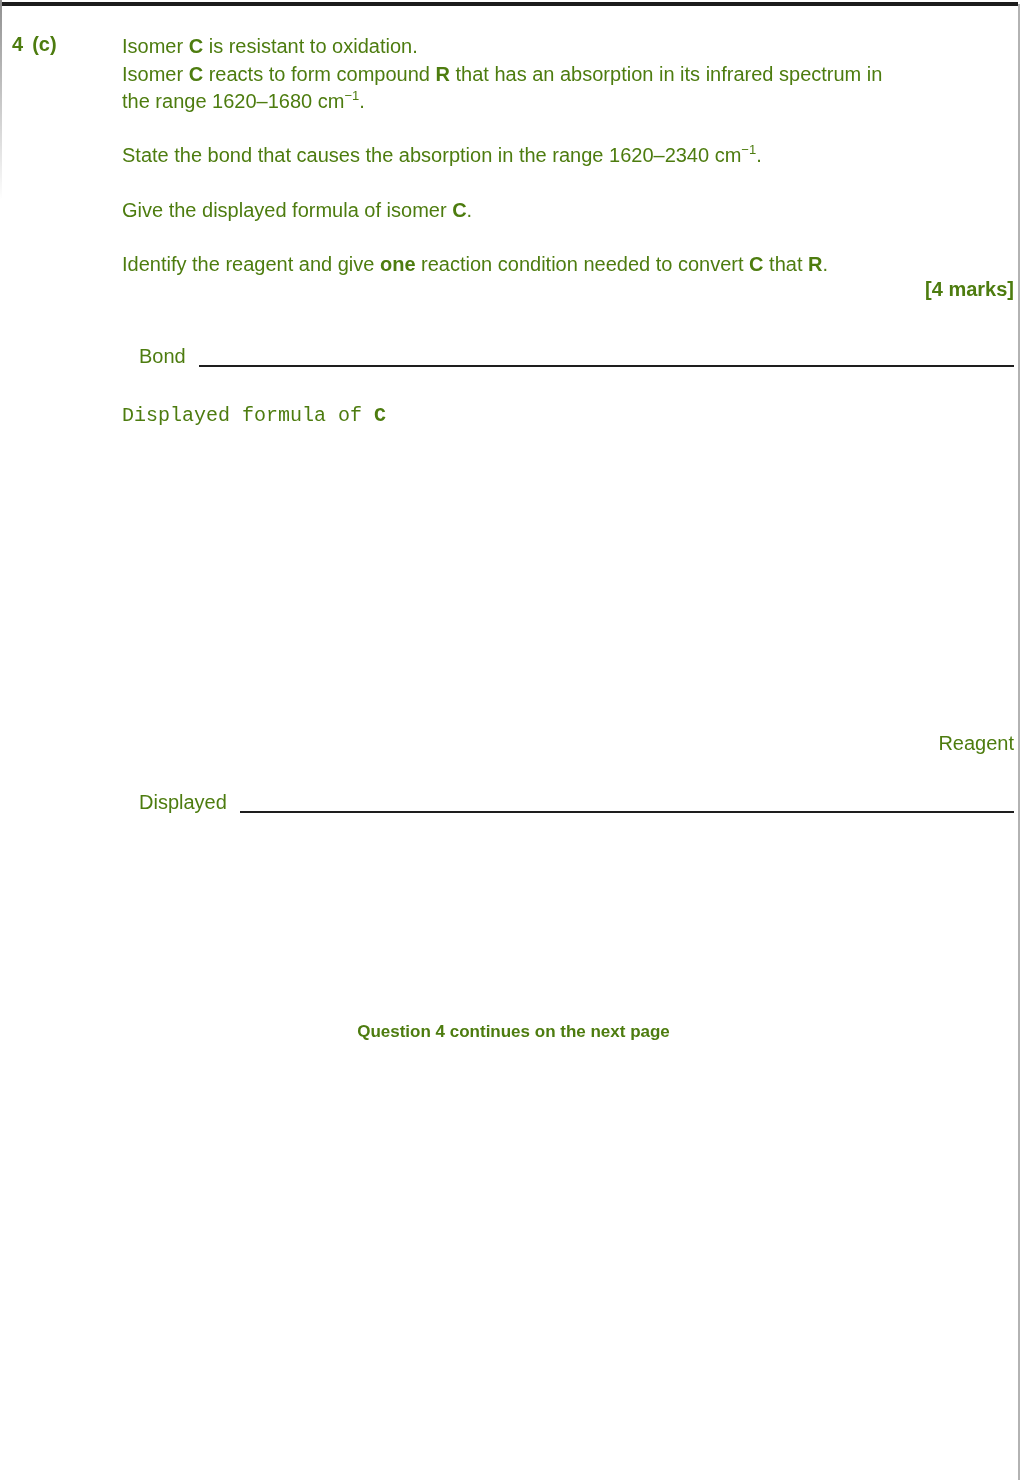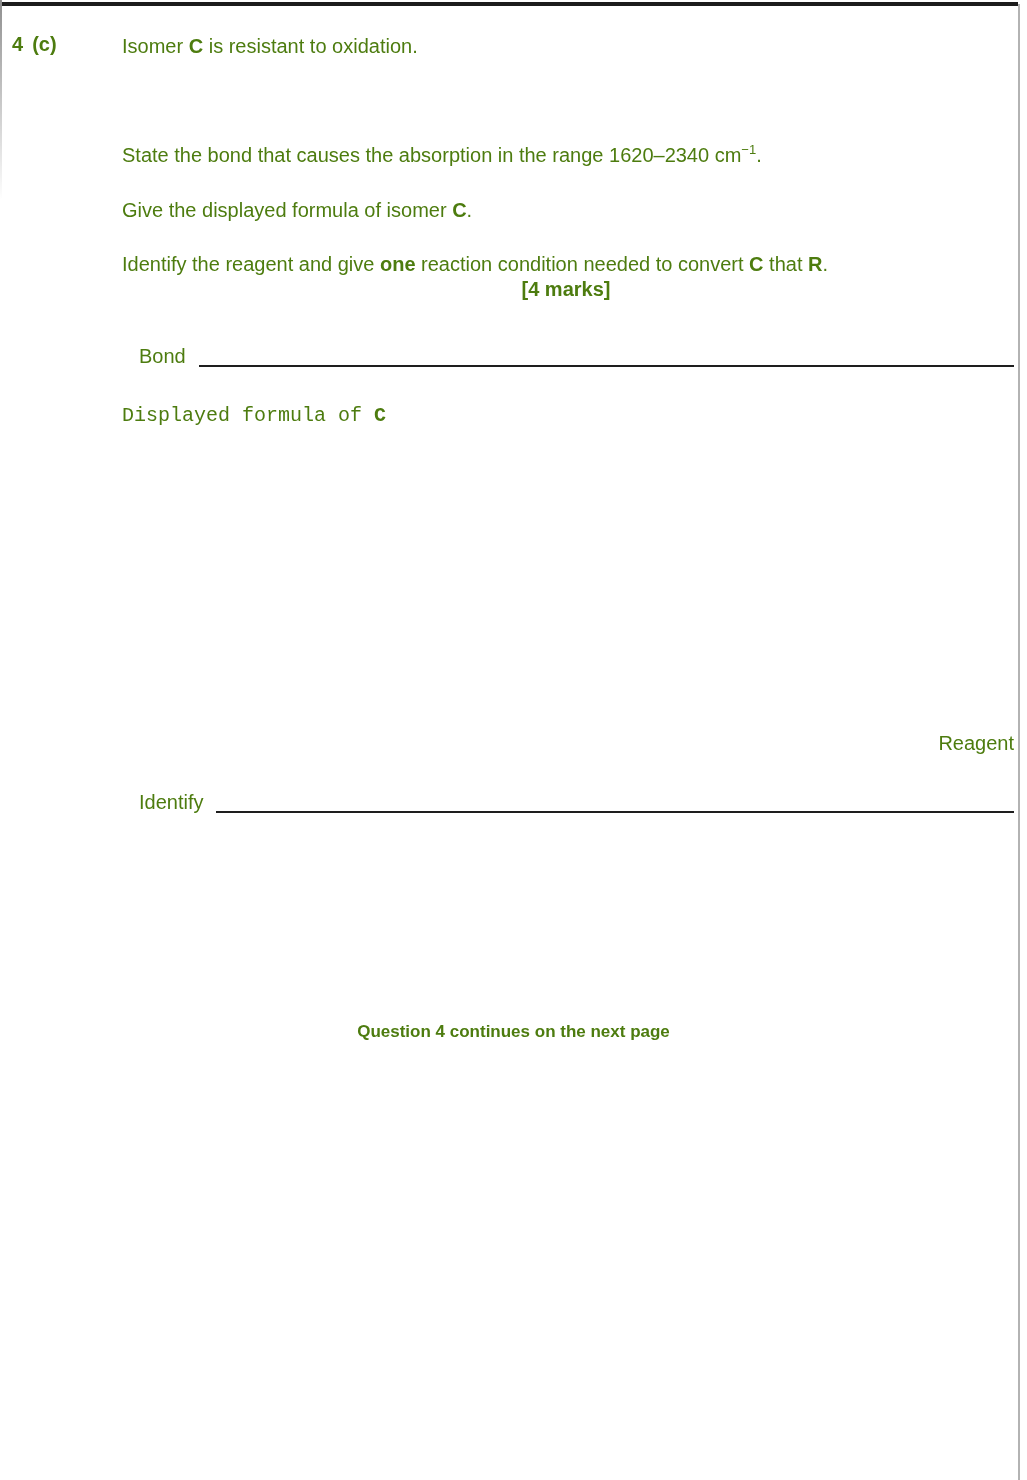--- a/index.html
+++ b/index.html
@@ -59,21 +59,21 @@
   .b { font-weight: bold; }
   .sup {
     font-size: 13px;
     position: relative;
     top: -8px;
   }
   .marks {
     position: absolute;
     left: 0; top: 278px;
     width: 896px;
-    text-align: center;
+    text-align: right;
     font-size: 20px;
     font-weight: bold;
   }
   .answer-row {
     position: absolute;
     left: 0;
     width: 896px;
     display: flex;
     align-items: flex-end;
     height: 23px;
@@ -105,20 +105,22 @@
   <div class="right-edge"></div>
 
   <div class="qnum">
     <span>4</span><span class="part">(c)</span>
   </div>
 
   <div class="content">
 
     <div class="block" style="top: 33px;">
       <span class="tline"><span>Isomer </span><span class="b">C</span><span> is resistant to oxidation.</span></span>
+      <span class="tline"><span>Isomer </span><span class="b">C</span><span> reacts to form compound </span><span class="b">R</span><span> that has an absorption in its infrared spectrum in</span></span>
+      <span class="tline"><span>the range 1620–1680 cm</span><span class="sup">−1</span><span>.</span></span>
     </div>
 
     <div class="block" style="top: 142px;">
       <span class="tline"><span>State the bond that causes the absorption in the range 1620–2340 cm</span><span class="sup">−1</span><span>.</span></span>
     </div>
 
     <div class="block" style="top: 197px;">
       <span class="tline"><span>Give the displayed formula of isomer </span><span class="b">C</span><span>.</span></span>
     </div>
 
@@ -136,21 +138,21 @@
     <div class="block" style="top: 402px; font-family: Liberation Mono, monospace;">
       <span class="tline"><span>Displayed formula of </span><span class="b">C</span></span>
     </div>
 
     <div class="answer-row" style="top: 732px; flex-direction: column;">
       <span class="answer-label">Reagent</span>
       <span class="answer-rule"></span>
     </div>
 
     <div class="answer-row" style="top: 790px;">
-      <span class="answer-label">Identify</span>
+      <span class="answer-label">Displayed</span>
       <span class="answer-rule"></span>
     </div>
 
   </div>
 
   <div class="footer-note">Question 4 continues on the next page</div>
 
 </div>
 
 </body></html>

